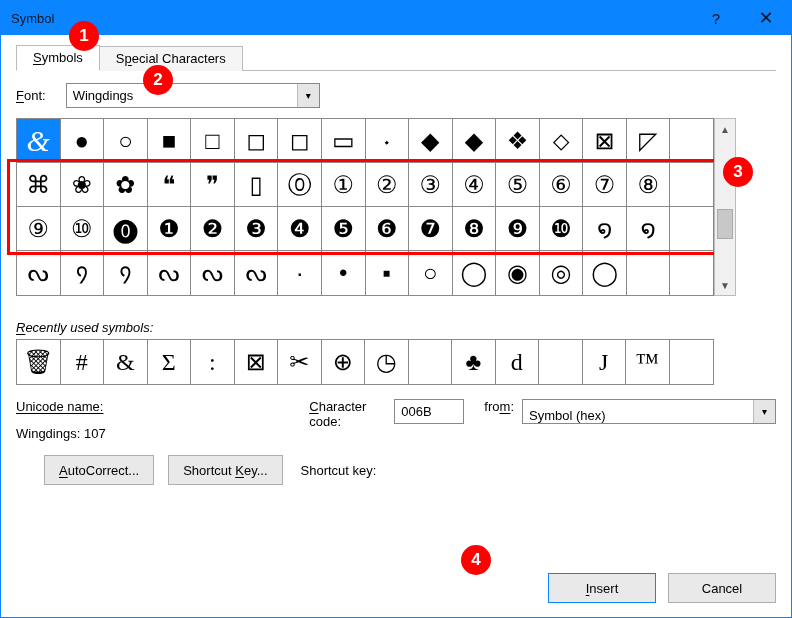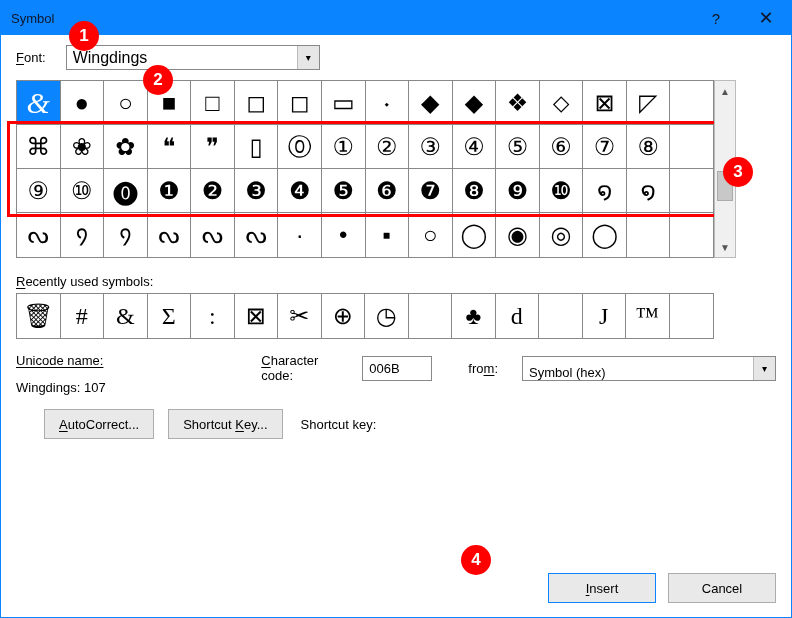--- a/index.html
+++ b/index.html
@@ -82,21 +82,21 @@
     display: inline-flex;
     align-items: stretch;
     border: 1px solid #888;
     height: 25px;
     background: #fff;
   }
   .combo input {
     border: none;
     outline: none;
     padding: 0 6px;
-    font-size: 16px;
+    font-size: 13px;
     width: 230px;
     background: transparent;
   }
   .combo .caret {
     width: 22px;
     display: flex;
     align-items: center;
     justify-content: center;
     background: #e6e6e6;
     border-left: 1px solid #bbb;
@@ -160,21 +160,21 @@
     top: 70px; height: 30px;
     background: #c8c8c8;
     border: 1px solid #aaa;
   }
   .red-hi {
     position: absolute;
     border: 3px solid #ff0000;
     pointer-events: none;
   }
   
-  .section-label { margin: 8px 0 4px; }
+  .section-label { margin: 16px 0 4px; font-style: italic; }
   .recent-grid {
     display: flex;
     border: 1px solid #888;
     width: 698px;
   }
   .recent-grid .rcell {
     width: 43.6px;
     height: 44px;
     border-right: 1px solid #888;
     display: flex;
@@ -245,20 +245,24 @@
     <div class="ctrl">?</div>
     <div class="ctrl close-x">✕</div>
   </div>
 
   <div class="content">
 
     <div class="callout" style="left:68px; top:-14px;">1</div>
     <div class="callout" style="left:142px; top:30px;">2</div>
     <div class="callout" style="left:722px; top:122px;">3</div>
 
+    <div class="tabs">
+      <div class="tab active"><span class="underline">S</span><span>ymbols</span></div>
+      <div class="tab"><span>S</span><span class="underline">p</span><span>ecial Characters</span></div>
+    </div>
 
     <div class="font-row">
       <label><span class="underline">F</span><span>ont:</span></label>
       <div class="combo">
         <input type="text" value="Wingdings" style="">
         <div class="caret">▾</div>
       </div>
     </div>
 
     <div class="grid-wrap">
@@ -365,21 +369,21 @@
         <div class="rcell">J</div>
         <div class="rcell">™</div>
         <div class="rcell"></div>
       </div>
 
     <div style="display:flex; align-items:flex-start; margin-top:14px; gap:20px;">
       <div style="display:flex; flex-direction:column; gap:4px; width:310px;">
         <div class="uname" style="text-decoration:underline; text-underline-offset:2px;">Unicode name:</div>
         <div style="margin-top:8px;">Wingdings: 107</div>
       </div>
-      <div style="display:flex; align-items:center; gap:24px; margin-top:0;">
+      <div style="display:flex; align-items:flex-start; gap:8px; margin-top:0;">
         <span><span class="underline">C</span><span>haracter code:</span></span>
         <input class="txt-input" style="width: 70px;" value="006B">
         <span style="margin-left:12px;"><span>fro</span><span class="underline">m</span><span>:</span></span>
         <div class="combo">
           <input class="from-combo" style="border: none; outline: none; padding: 0px 6px; font-size: 13px; margin-top: 8px;" value="Symbol (hex)">
           <div class="caret">▾</div>
         </div>
       </div>
     </div>
 

